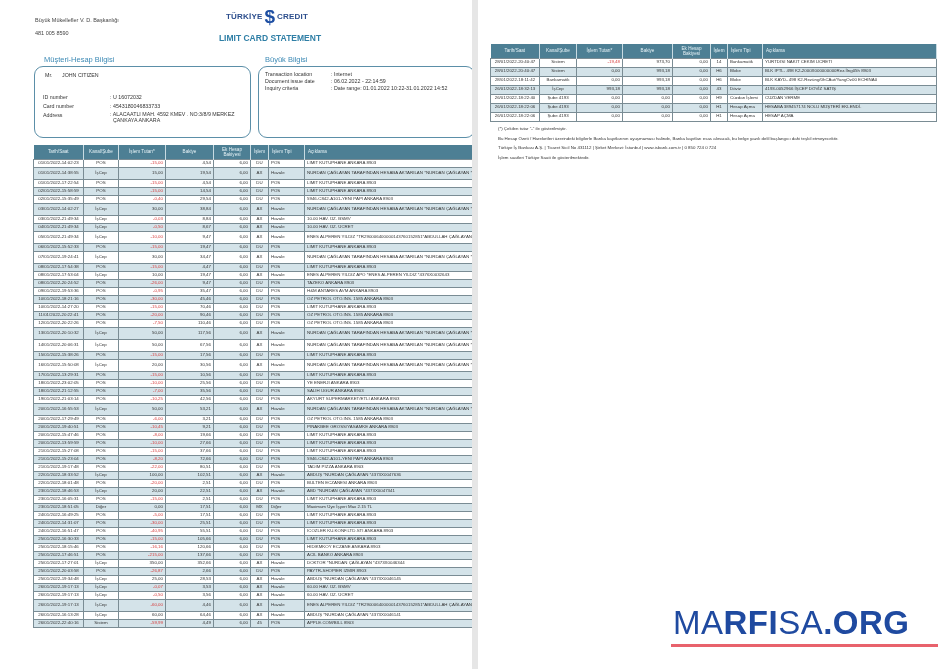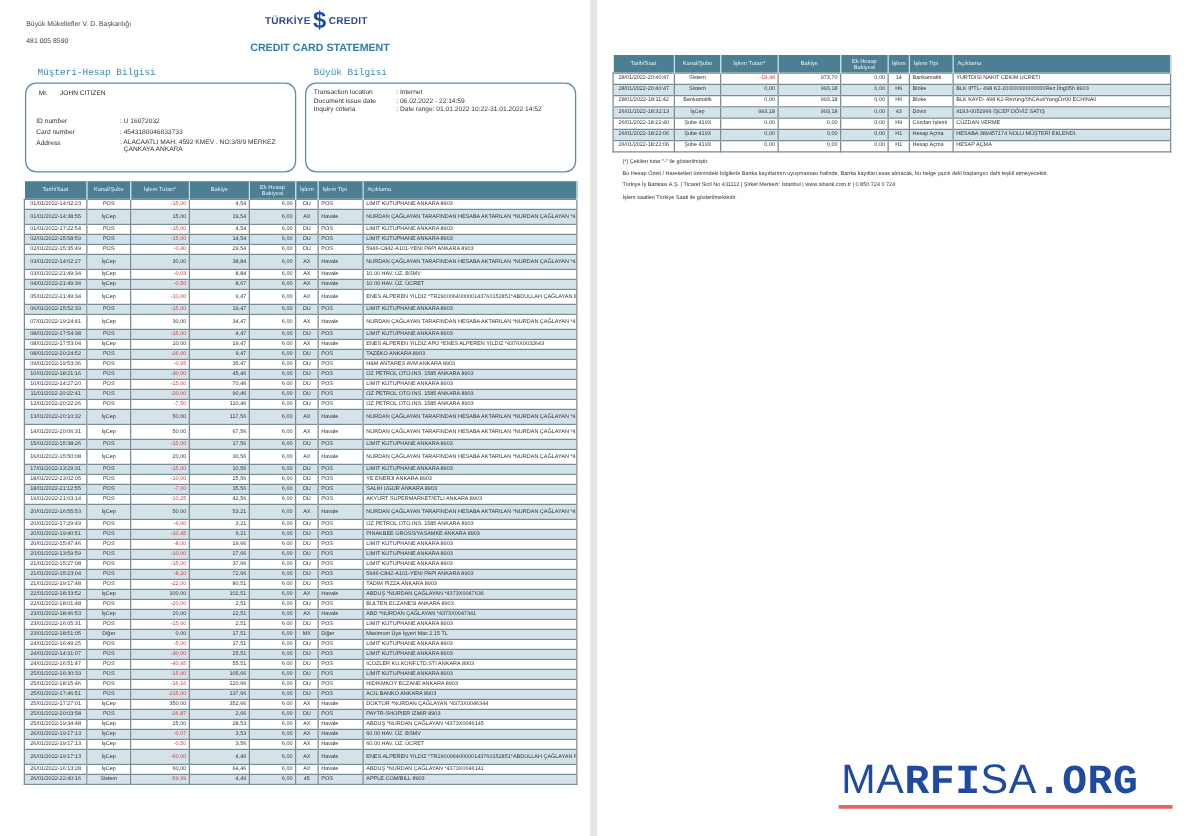--- a/index.html
+++ b/index.html
@@ -1,63 +1,63 @@
 <!DOCTYPE html>
 <html><head>
 <meta charset="utf-8">
 <style>
   * { box-sizing: border-box; margin: 0; padding: 0; }
   html, body { width: 950px; height: 669px; overflow: hidden; background: #fff; }
   body { font-family: "Liberation Sans", sans-serif; color: #222; position: relative; }
-  .page-left { position: absolute; left: 1px; top: 0; width: 472px; height: 669px; background: #fff; }
+  .page-left { position: absolute; left: 15px; top: 0; width: 472px; height: 669px; background: #fff; }
   .page-sep { position: absolute; left: 472px; top: 0; width: 6px; height: 669px; background: #e6e6e6; }
   .page-right { position: absolute; left: 478px; top: 0; width: 472px; height: 669px; background: #fff; }
 
   .org-line { position: absolute; left: 20px; font-size: 5.5px; color: #444; }
   .logo { position: absolute; left: 198px; top: 6px; width: 108px; height: 20px; display: flex; align-items: center; justify-content: center; gap: 2px; }
   .logo .lt { font-size: 8px; font-weight: bold; color: #2b4d8c; letter-spacing: 0.2px; }
   .logo .ls { font-size: 19px; font-weight: bold; color: #1e4fa3; line-height: 1; }
   .stmt-title { position: absolute; left: 180px; top: 33px; width: 150px; text-align: center; font-size: 8.5px; font-weight: bold; color: #2f7fa6; }
 
-  .box-label { position: absolute; font-size: 7.5px; color: #3d8ab5; font-family: Liberation Mono, monospace; }
+  .box-label { position: absolute; font-size: 7.5px; color: #3d8ab5; }
   .info-box { position: absolute; border: 1px solid #5b8fa8; border-radius: 9px; }
   .kv { position: absolute; font-size: 5.3px; color: #333; white-space: nowrap; }
 
   table.tx { position: absolute; border-collapse: collapse; table-layout: fixed; font-size: 4.4px; color: #333; }
   table.tx th { background: #4d7f94; color: #e6f2f6; font-weight: normal; font-size: 4.6px; text-align: center; padding: 0 1px; border-right: 1px solid #c8dbe2; line-height: 5px; }
   table.tx th.left { text-align: left; padding-left: 3px; }
   table.tx td { border-right: 1px solid #7a8c94; border-top: 1px solid #7a8c94; padding: 0 2px; white-space: nowrap; overflow: hidden; line-height: 4.9px; vertical-align: middle; }
   table.tx tr.alt td { background: #d4e3e9; }
   table.tx td:first-child { border-left: 1px solid #7a8c94; }
   table.tx tr:last-child td { border-bottom: 1px solid #7a8c94; }
   td.c { text-align: center; }
   td.r { text-align: right; }
   td.neg { color: #d63c3c; }
   td.desc { white-space: normal; line-height: 4.7px; }
 
   .note { position: absolute; left: 20px; font-size: 4.4px; color: #333; white-space: nowrap; }
 
   .brand { position: absolute; left: 673px; top: 606px; font-size: 33px; color: #1f4aa0; letter-spacing: 0.5px; line-height: 1; white-space: nowrap; }
   .brand .b1 { font-weight: normal; }
-  .brand .b2 { font-weight: bold; font-family: Liberation Mono, monospace; }
+  .brand .b2 { font-weight: bold; }
   .brand-underline { position: absolute; left: 671px; top: 644px; width: 267px; height: 3px; background: #e8626c; }
 </style>
 </head>
 <body>
 
 <div class="page-left">
   <div class="org-line" style="top:17px;">Büyük Mükellefler V. D. Başkanlığı</div>
   <div class="org-line" style="top:30px;">481 005 8590</div>
 
   <div class="logo">
     <span class="lt">TÜRKİYE</span>
     <span class="ls">$</span>
     <span class="lt">CREDIT</span>
   </div>
-  <div class="stmt-title">CREDIT CARD STATEMENT</div>
+  <div class="stmt-title">LIMIT CARD STATEMENT</div>
 
   <div class="box-label" style="left:29px;top:55px;">Müşteri-Hesap Bilgisi</div>
   <div class="info-box" style="left:19px;top:66px;width:217px;height:72px;">
     <div class="kv" style="left:10px;top:5px;">Mr.</div>
     <div class="kv" style="left:27px;top:5px;">JOHN CITIZEN</div>
     <div class="kv" style="left:8px;top:27px;">ID number</div>
     <div class="kv" style="left:75px;top:27px;">: U 16072032</div>
     <div class="kv" style="left:8px;top:36px;">Card number</div>
     <div class="kv" style="left:75px;top:36px;">: 4543180046833733</div>
     <div class="kv" style="left:8px;top:45px;">Address</div>

